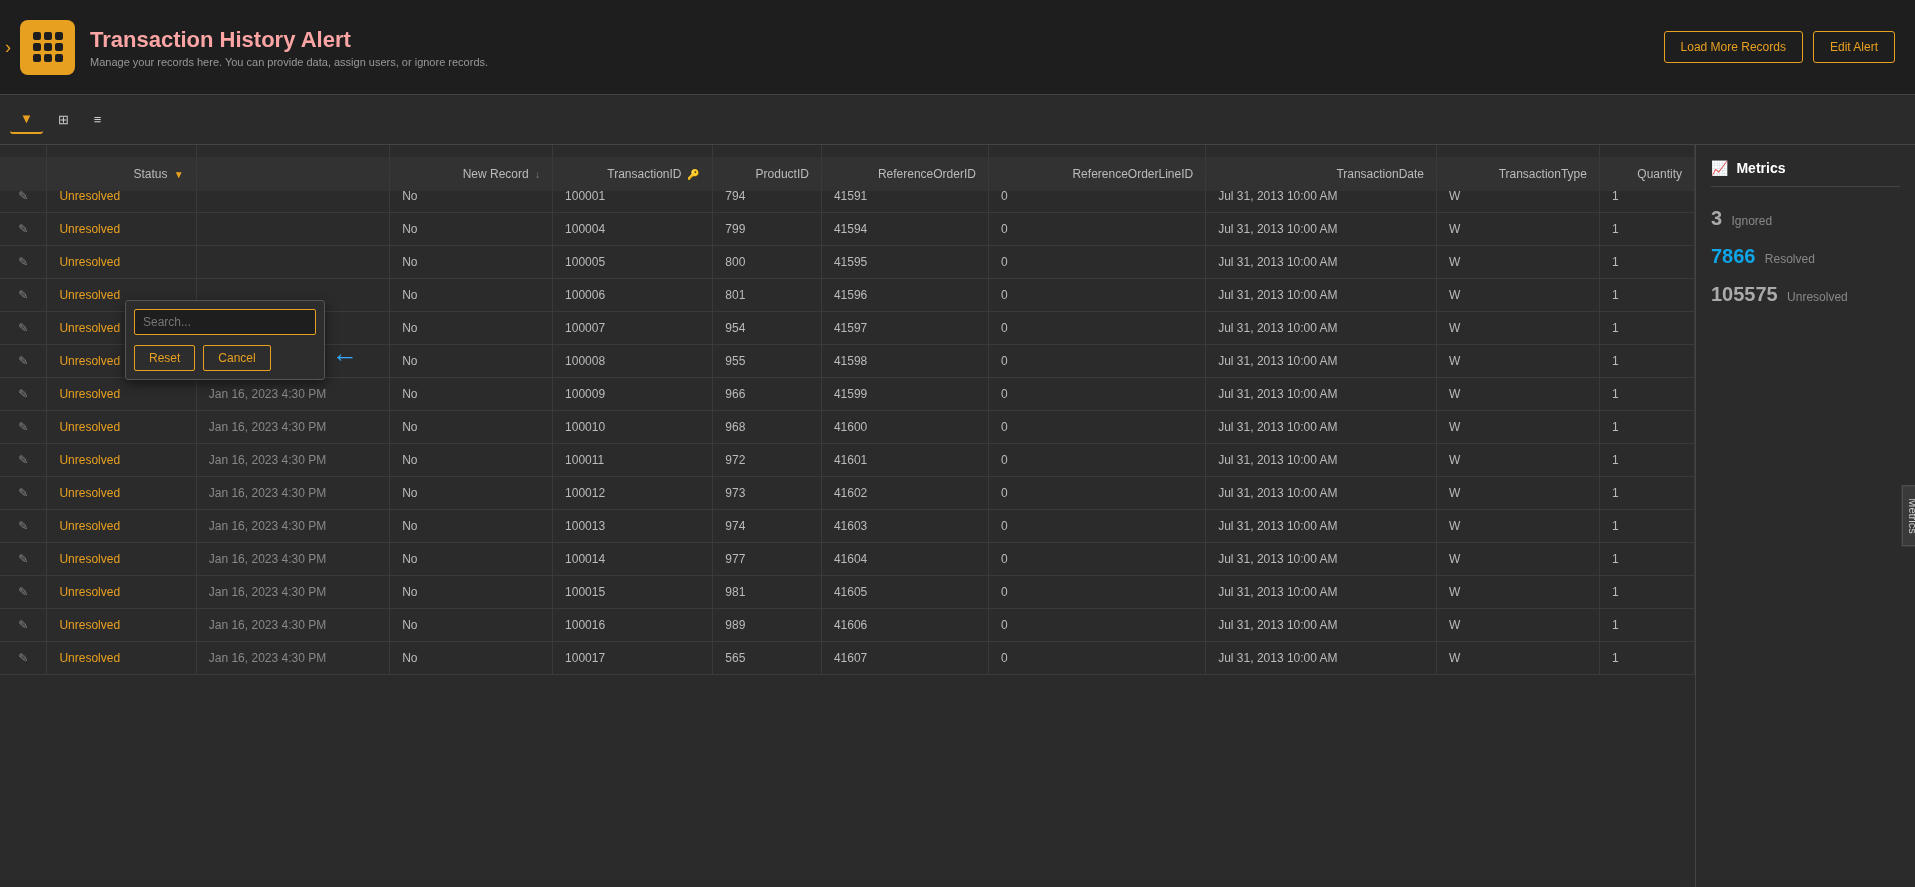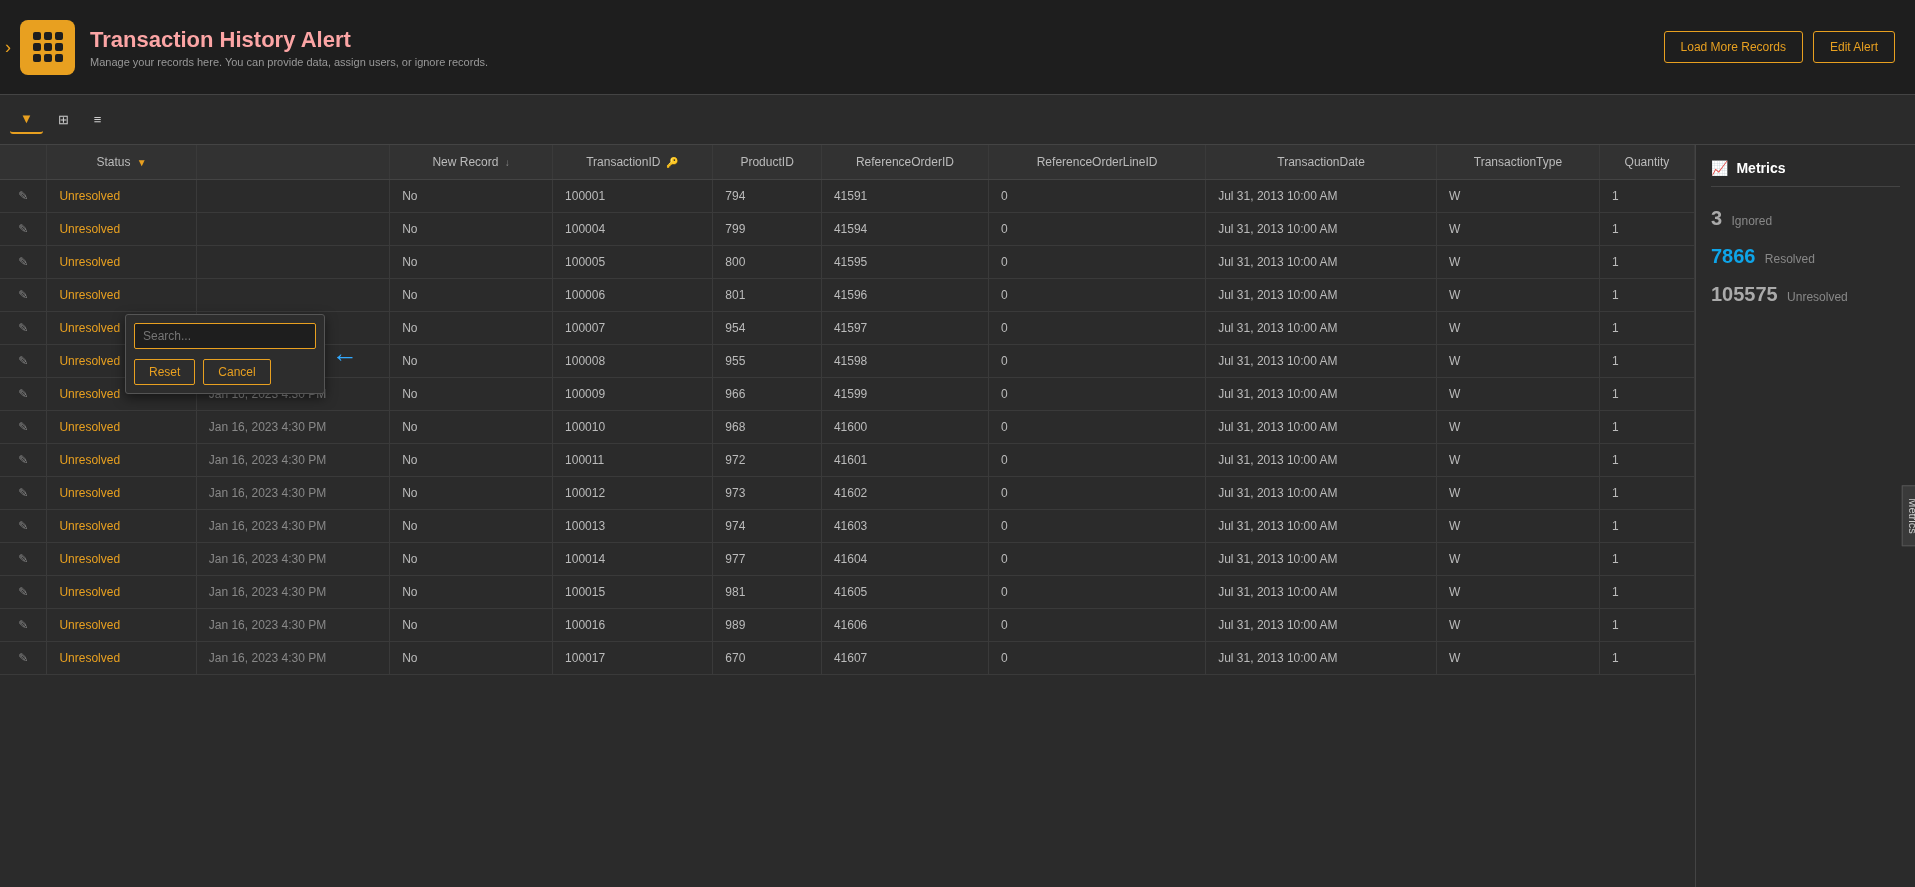--- a/index.html
+++ b/index.html
@@ -21,26 +21,26 @@
     .toolbar-btn { background: transparent; border: none; color: #ccc; padding: 6px 10px; cursor: pointer; font-size: 13px; border-radius: 3px; display: flex; align-items: center; gap: 4px; }
     .toolbar-btn.active { color: #e8a020; border-bottom: 2px solid #e8a020; }
 
     
     .main { display: flex; height: calc(887px - 95px - 50px); }
 
     
     .table-area { flex: 1; overflow: hidden; position: relative; }
     .table-wrapper { overflow: auto; height: 100%; }
     table { width: 100%; border-collapse: collapse; }
-    thead th { background: #323232; color: #bbb; padding: 10px 12px; text-align: center; font-weight: normal; font-size: 12px; border-bottom: 1px solid #444; border-right: 1px solid #3a3a3a; white-space: nowrap; position: sticky; top: 0; z-index: 10; }
+    thead th { background: #323232; color: #bbb; padding: 10px 12px; text-align: right; font-weight: normal; font-size: 12px; border-bottom: 1px solid #444; border-right: 1px solid #3a3a3a; white-space: nowrap; position: sticky; top: 12px; z-index: 10; }
     tbody tr { border-bottom: 1px solid #3a3a3a; }
     tbody td { padding: 9px 12px; color: #bbb; border-right: 1px solid #3a3a3a; white-space: nowrap; font-size: 12px; }
 
     
-    .filter-dropdown { position: absolute; top: 169px; left: 125px; background: #2d2d2d; border: 1px solid #555; border-radius: 3px; width: 200px; z-index: 100; padding: 8px; box-shadow: 0 4px 12px rgba(0,0,0,0.5); }
+    .filter-dropdown { position: absolute; top: 155px; left: 125px; background: #2d2d2d; border: 1px solid #555; border-radius: 3px; width: 200px; z-index: 100; padding: 8px; box-shadow: 0 4px 12px rgba(0,0,0,0.5); }
     .filter-search { width: 100%; background: #1e1e1e; border: 1px solid #e8a020; color: #ccc; padding: 5px 8px; font-size: 12px; outline: none; border-radius: 2px; }
     .filter-options { margin-top: 6px; }
     .filter-option { display: flex; align-items: center; gap: 6px; padding: 4px 2px; cursor: pointer; }
     .filter-option label { cursor: pointer; font-size: 12px; color: #ccc; }
     .filter-option.select-all { border: 2px solid #e8a020; border-radius: 3px; padding: 4px 6px; background: #2d2d2d; }
     .filter-option.select-all label { color: #e8a020; }
     .filter-actions { display: flex; gap: 8px; margin-top: 10px; justify-content: flex-start; }
     .btn-reset { background: transparent; border: 1px solid #e8a020; color: #e8a020; padding: 5px 14px; cursor: pointer; font-size: 12px; border-radius: 2px; }
     .btn-cancel { background: transparent; border: 1px solid #e8a020; color: #e8a020; padding: 5px 14px; cursor: pointer; font-size: 12px; border-radius: 2px; }
 
@@ -322,21 +322,21 @@
       <td>Jul 31, 2013 10:00 AM</td>
       <td>W</td>
       <td>1</td>
     </tr>
             <tr>
       <td style="color:#888; text-align:center;">✎</td>
       <td style="color:#e8a020;">Unresolved</td>
       <td style="color:#888;">Jan 16, 2023 4:30 PM</td>
       <td>No</td>
       <td>100017</td>
-      <td>670</td>
+      <td>565</td>
       <td>41607</td>
       <td>0</td>
       <td>Jul 31, 2013 10:00 AM</td>
       <td>W</td>
       <td>1</td>
     </tr>
           </tbody>
       </table>
     </div>
 

